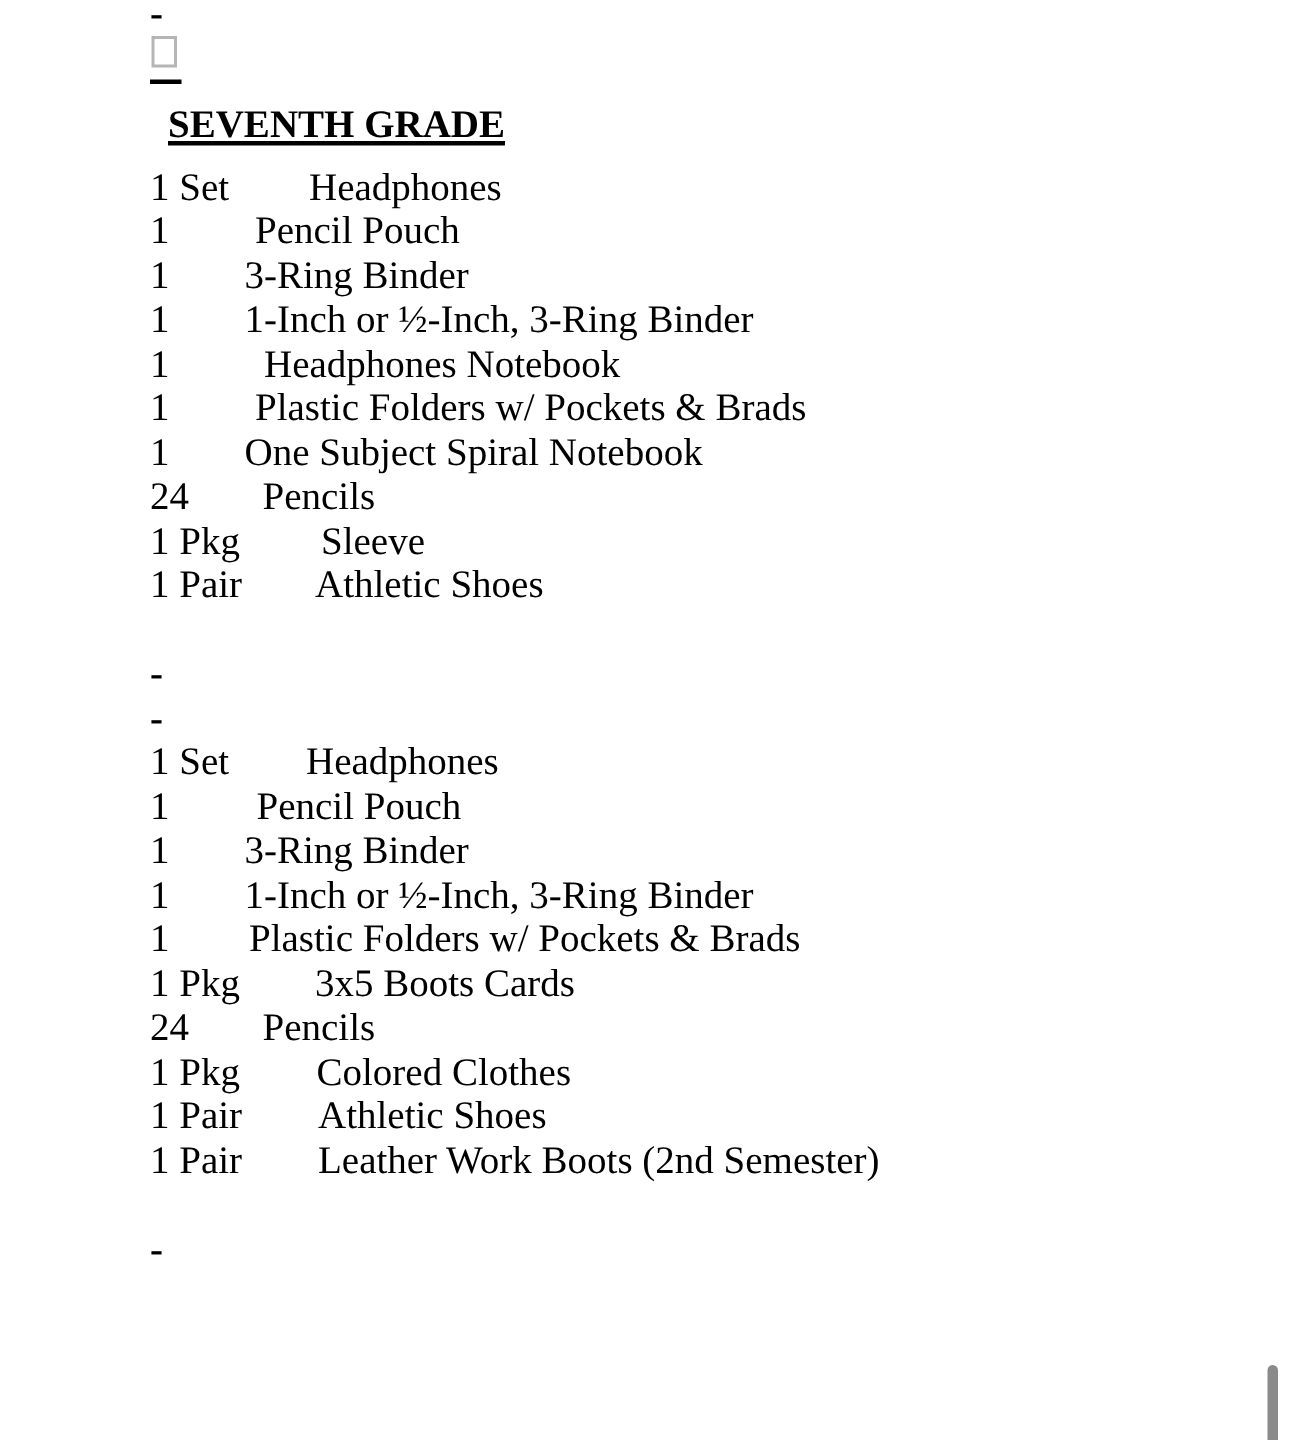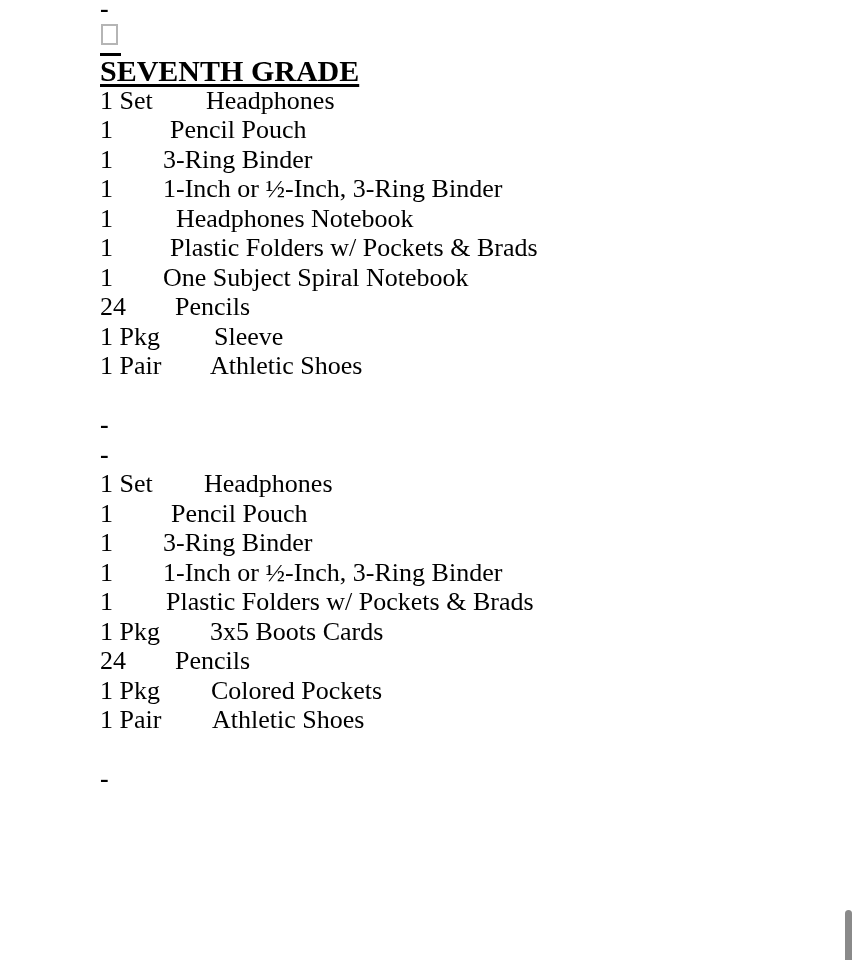--- a/index.html
+++ b/index.html
@@ -15,22 +15,22 @@
     color: #000000;
   }
   .content {
     padding: 0 15px 0 100px;
     margin-top: -6px;
   }
   .line { min-height: 29.5px; }
   .dash-line { font-weight: 700; }
   .blank { height: 29.5px; }
   .heading {
-    margin: 0;
-    font-size: 30px;
+    margin: 12px;
+    font-size: 26px;
     line-height: 29.5px;
     font-weight: 700;
     text-decoration: underline;
     text-decoration-thickness: 3px;
     text-underline-offset: 3px;
   }
   .row { min-height: 29.5px; }
   .qty {
     display: inline-block;
     white-space: pre;
@@ -85,21 +85,22 @@
   <div class="line dash-line">-</div>
 
 
   <div class="row"><span class="qty" style="width:104px">1 Set</span><span class="item">Headphones</span></div>
   <div class="row"><span class="qty" style="width:71px">1</span><span class="item">Pencil Pouch</span></div>
   <div class="row"><span class="qty" style="width:63px">1</span><span class="item">3-Ring Binder</span></div>
   <div class="row"><span class="qty" style="width:63px">1</span><span class="item">1-Inch or ½-Inch, 3-Ring Binder</span></div>
   <div class="row"><span class="qty" style="width:66px">1</span><span class="item">Plastic Folders w/ Pockets &amp; Brads</span></div>
   <div class="row"><span class="qty" style="width:110px">1 Pkg</span><span class="item">3x5 Boots Cards</span></div>
   <div class="row"><span class="qty" style="width:75px">24</span><span class="item">Pencils</span></div>
-  <div class="row"><span class="qty" style="width:111px">1 Pkg</span><span class="item">Colored Pockets</span></div>
+  <div class="row"><span class="qty" style="width:111px">1 Pkg</span><span class="item">Colored Clothes</span></div>
   <div class="row"><span class="qty" style="width:112px">1 Pair</span><span class="item">Athletic Shoes</span></div>
+  <div class="row"><span class="qty" style="width:112px">1 Pair</span><span class="item">Leather Work Boots (2nd Semester)</span></div>
 
   <div class="line blank"></div>
   <div class="line dash-line">-</div>
 
 </div>
 
 <div class="scroll-thumb"></div>
 
 </body></html>

